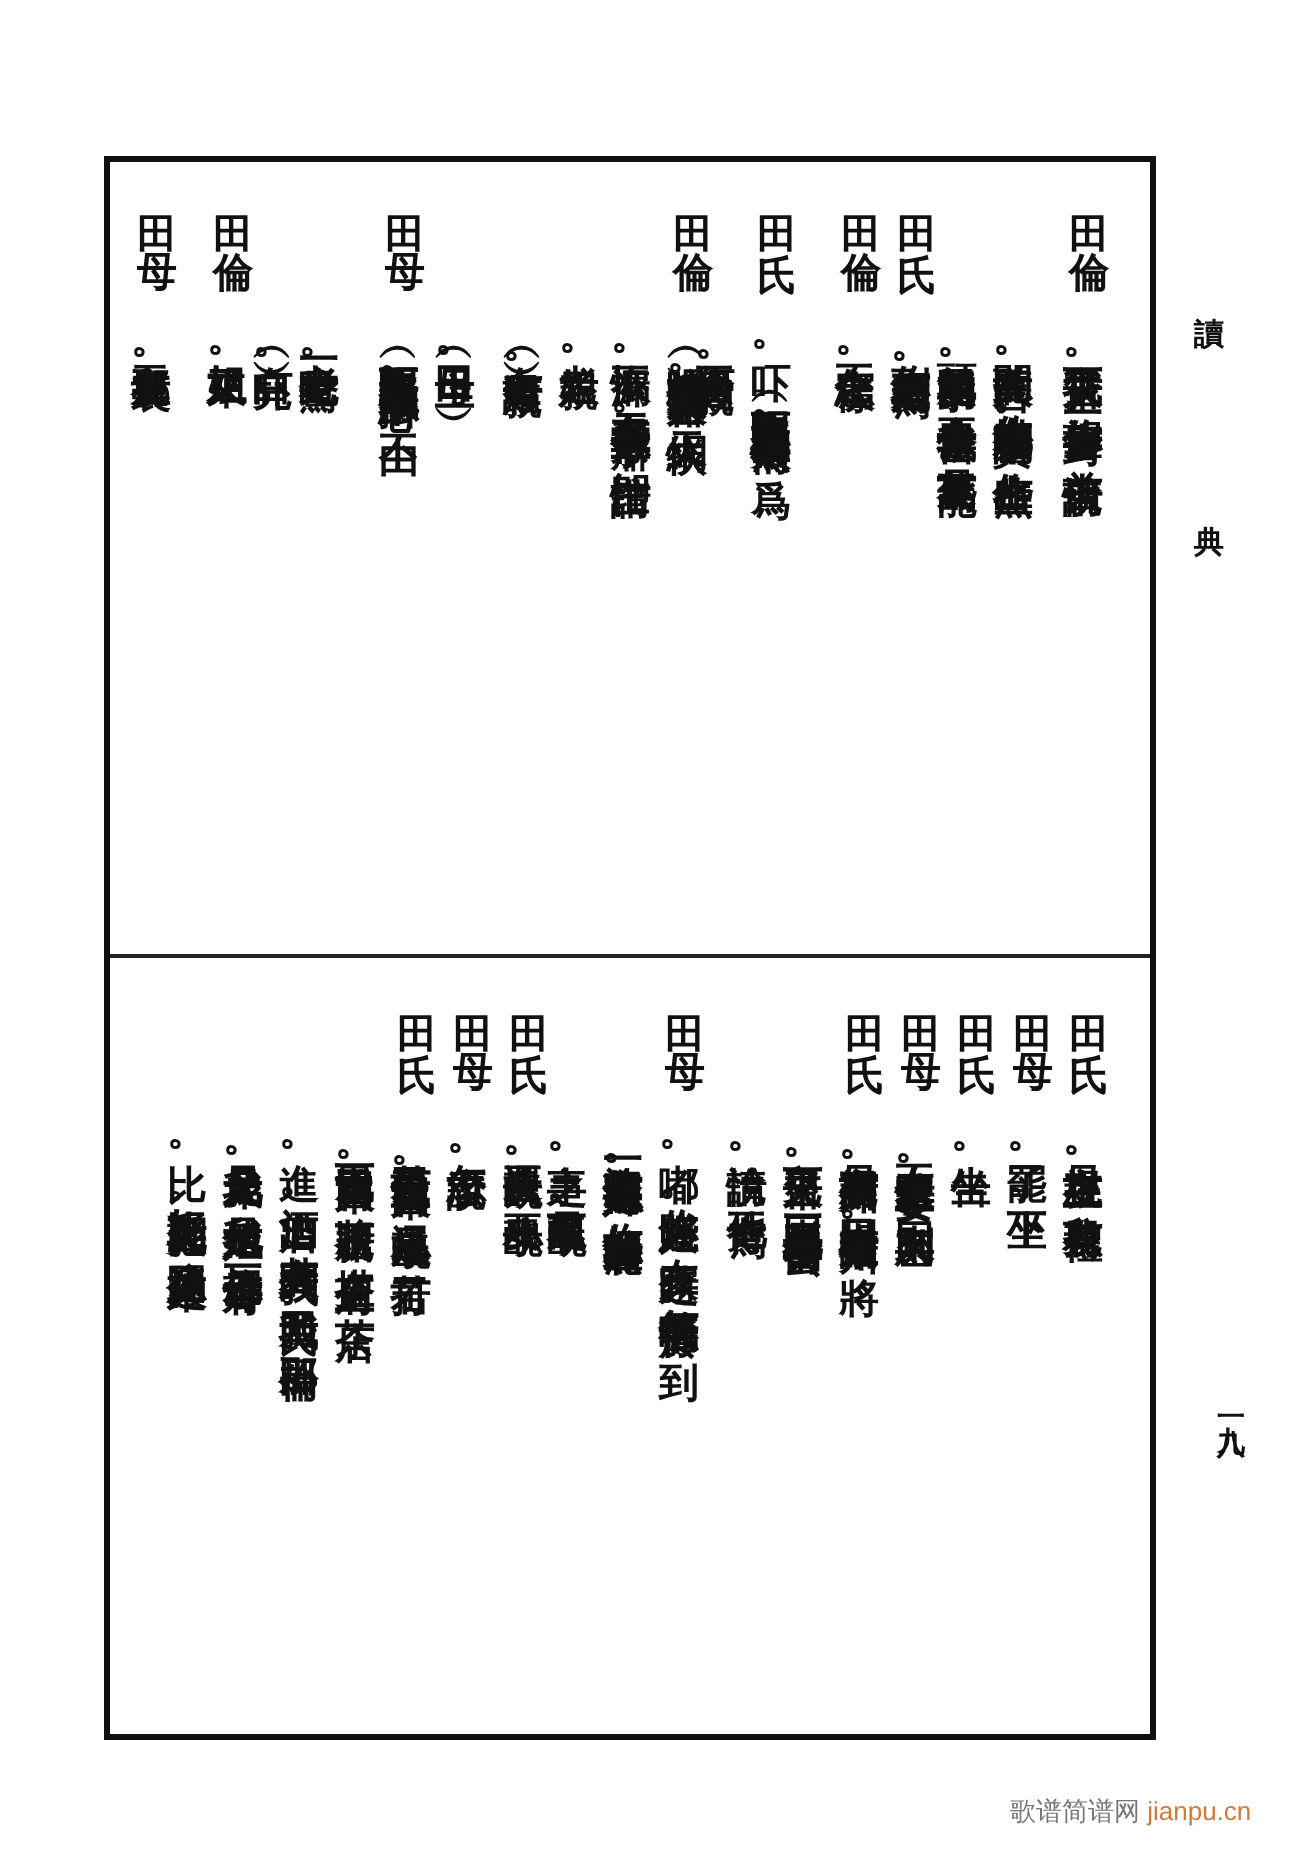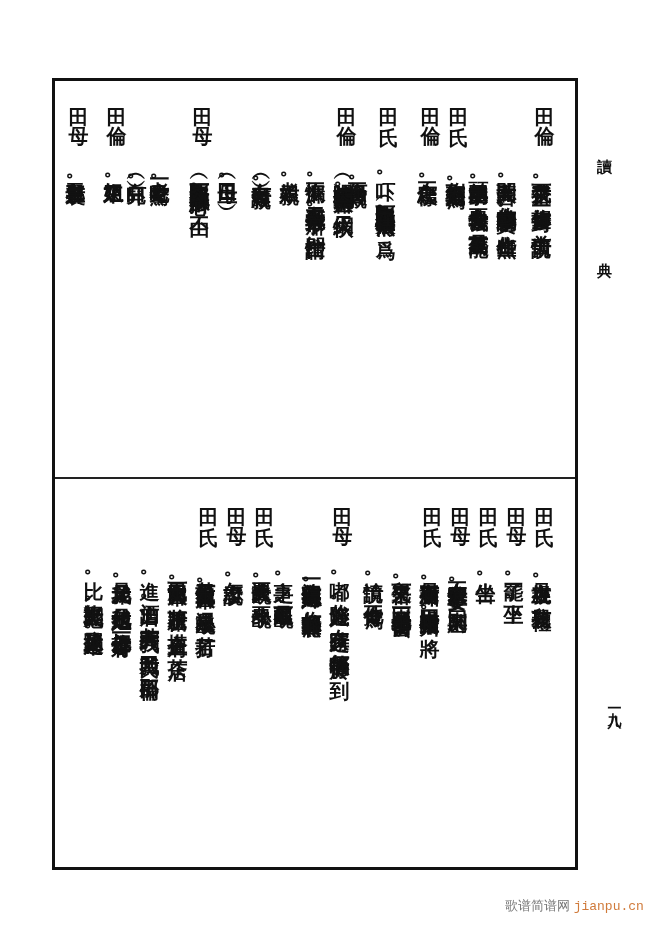--- a/index.html
+++ b/index.html
@@ -4,21 +4,21 @@
 <style>
   html,body{margin:0;padding:0;background:#fff;}
   body{width:655px;height:928px;position:relative;overflow:hidden;font-family:"DejaVu Serif","Liberation Serif",serif;color:#111;}
   .frame{position:absolute;left:52px;top:78px;width:526px;height:792px;border:3px solid #111;border-top-width:3px;box-sizing:border-box;}
   .divider{position:absolute;left:55px;top:477px;width:520px;height:2px;background:#222;}
   .col{position:absolute;writing-mode:vertical-rl;text-orientation:upright;font-size:20px;line-height:24px;letter-spacing:1px;font-weight:bold;white-space:nowrap;}
   .spk{position:absolute;writing-mode:vertical-rl;text-orientation:upright;font-size:20px;font-weight:bold;letter-spacing:18px;white-space:nowrap;}
   .margin-title{position:absolute;left:597px;font-size:15px;font-weight:bold;}
   .pagenum{position:absolute;left:606px;top:700px;writing-mode:vertical-rl;text-orientation:upright;font-size:14px;font-weight:bold;letter-spacing:2px;}
   .wm{position:absolute;left:505px;top:897px;font-family:"Liberation Sans",sans-serif;font-size:13px;color:#777;}
-  .wm span{color:#d07a3a;font-family:Liberation Mono, monospace;}
+  .wm span{color:#d07a3a;}
 </style>
 </head>
 <body>
 
 <div class="frame"></div>
 <div class="divider"></div>
 
 <div class="margin-title" style="top:158px">讀</div>
 <div class="margin-title" style="top:262px">典</div>
 <div class="pagenum">一九八</div>

